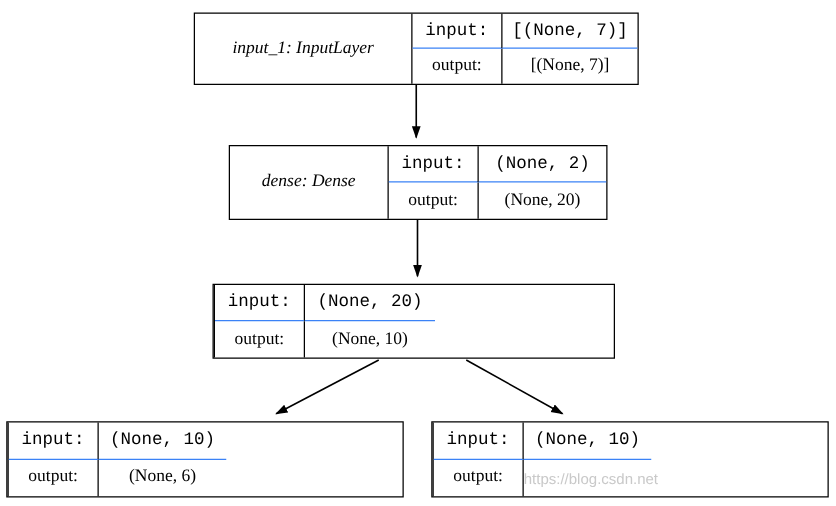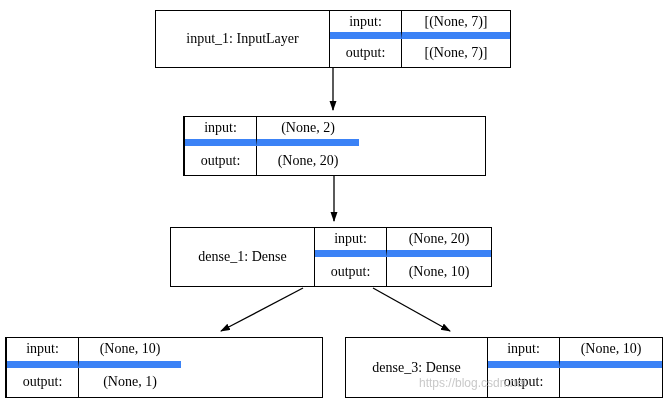--- a/index.html
+++ b/index.html
@@ -24,41 +24,43 @@
     border: 1px solid #000000;
     box-sizing: border-box;
   }
   .name-cell {
     flex: 1;
     display: flex;
     align-items: center;
     justify-content: center;
     padding: 0 6px;
     white-space: nowrap;
+    font-style: italic;
   }
   .io-grid {
     display: grid;
     grid-template-columns: 72px 1fr;
     grid-template-rows: 1fr 1fr;
     border-left: 1px solid #000000;
     box-sizing: border-box;
   }
   .io-cell {
     display: flex;
     align-items: center;
     justify-content: center;
     white-space: nowrap;
     padding: 0 6px;
     box-sizing: border-box;
   }
   .io-label {
     border-right: 1px solid #000000;
   }
   .io-top {
-    border-bottom: 7px solid #3b82f6;
+    border-bottom: 1px solid #3b82f6;
+    font-family: Liberation Mono, monospace;
   }
   .edges-layer {
     position: absolute;
     left: 0;
     top: 0;
     width: 669px;
     height: 405px;
     pointer-events: none;
   }
   .watermark {
@@ -93,49 +95,48 @@
     <div class="name-cell">input_1: InputLayer</div>
     <div class="io-grid" style="width:181px;">
       <div class="io-cell io-label io-top">input:</div>
       <div class="io-cell io-top">[(None, 7)]</div>
       <div class="io-cell io-label">output:</div>
       <div class="io-cell">[(None, 7)]</div>
     </div>
   </div>
 
   <div class="node" style="left:183px; top:116px; width:303px; height:60px;">
+    <div class="name-cell">dense: Dense</div>
     <div class="io-grid" style="width:175px;">
       <div class="io-cell io-label io-top">input:</div>
       <div class="io-cell io-top">(None, 2)</div>
       <div class="io-cell io-label">output:</div>
       <div class="io-cell">(None, 20)</div>
     </div>
   </div>
 
   <div class="node" style="left:170px; top:227px; width:322px; height:60px;">
-    <div class="name-cell">dense_1: Dense</div>
     <div class="io-grid" style="width:177px;">
       <div class="io-cell io-label io-top">input:</div>
       <div class="io-cell io-top">(None, 20)</div>
       <div class="io-cell io-label">output:</div>
       <div class="io-cell">(None, 10)</div>
     </div>
   </div>
 
   <div class="node" style="left:5px; top:337px; width:318px; height:61px;">
     <div class="io-grid" style="width:175px;">
       <div class="io-cell io-label io-top">input:</div>
       <div class="io-cell io-top">(None, 10)</div>
       <div class="io-cell io-label">output:</div>
-      <div class="io-cell">(None, 1)</div>
+      <div class="io-cell">(None, 6)</div>
     </div>
   </div>
 
   <div class="node" style="left:345px; top:337px; width:318px; height:61px;">
-    <div class="name-cell">dense_3: Dense</div>
     <div class="io-grid" style="width:175px;">
       <div class="io-cell io-label io-top">input:</div>
       <div class="io-cell io-top">(None, 10)</div>
       <div class="io-cell io-label">output:</div>
     </div>
   </div>
 
   <div class="watermark">https://blog.csdn.net</div>
 
 </div>

